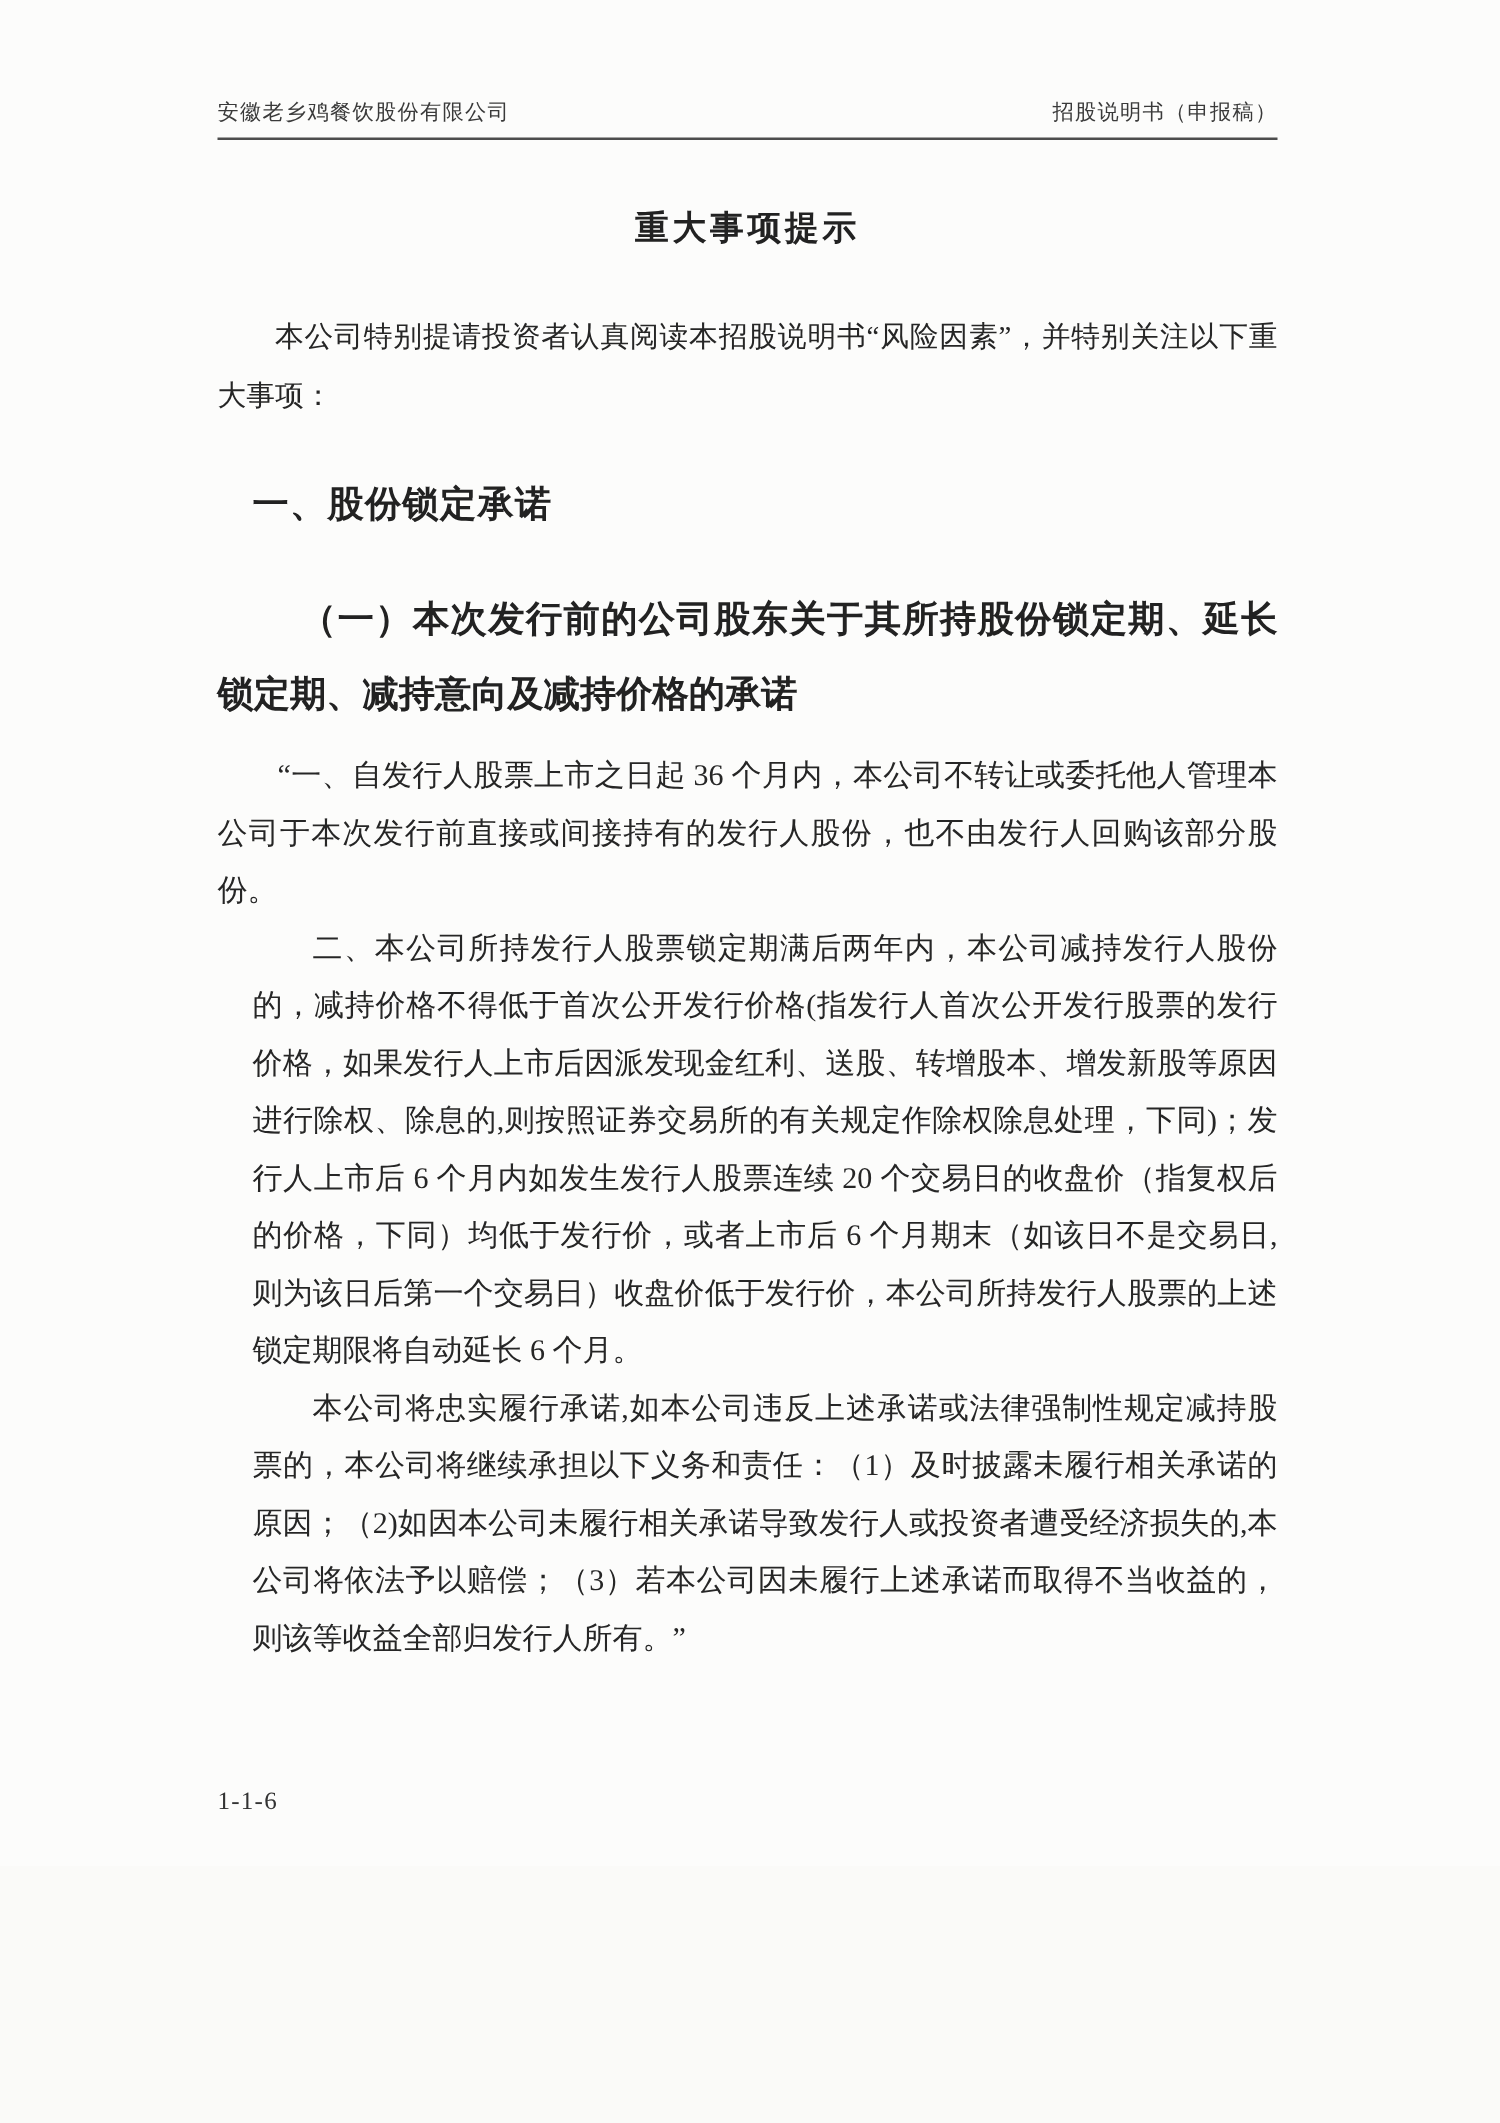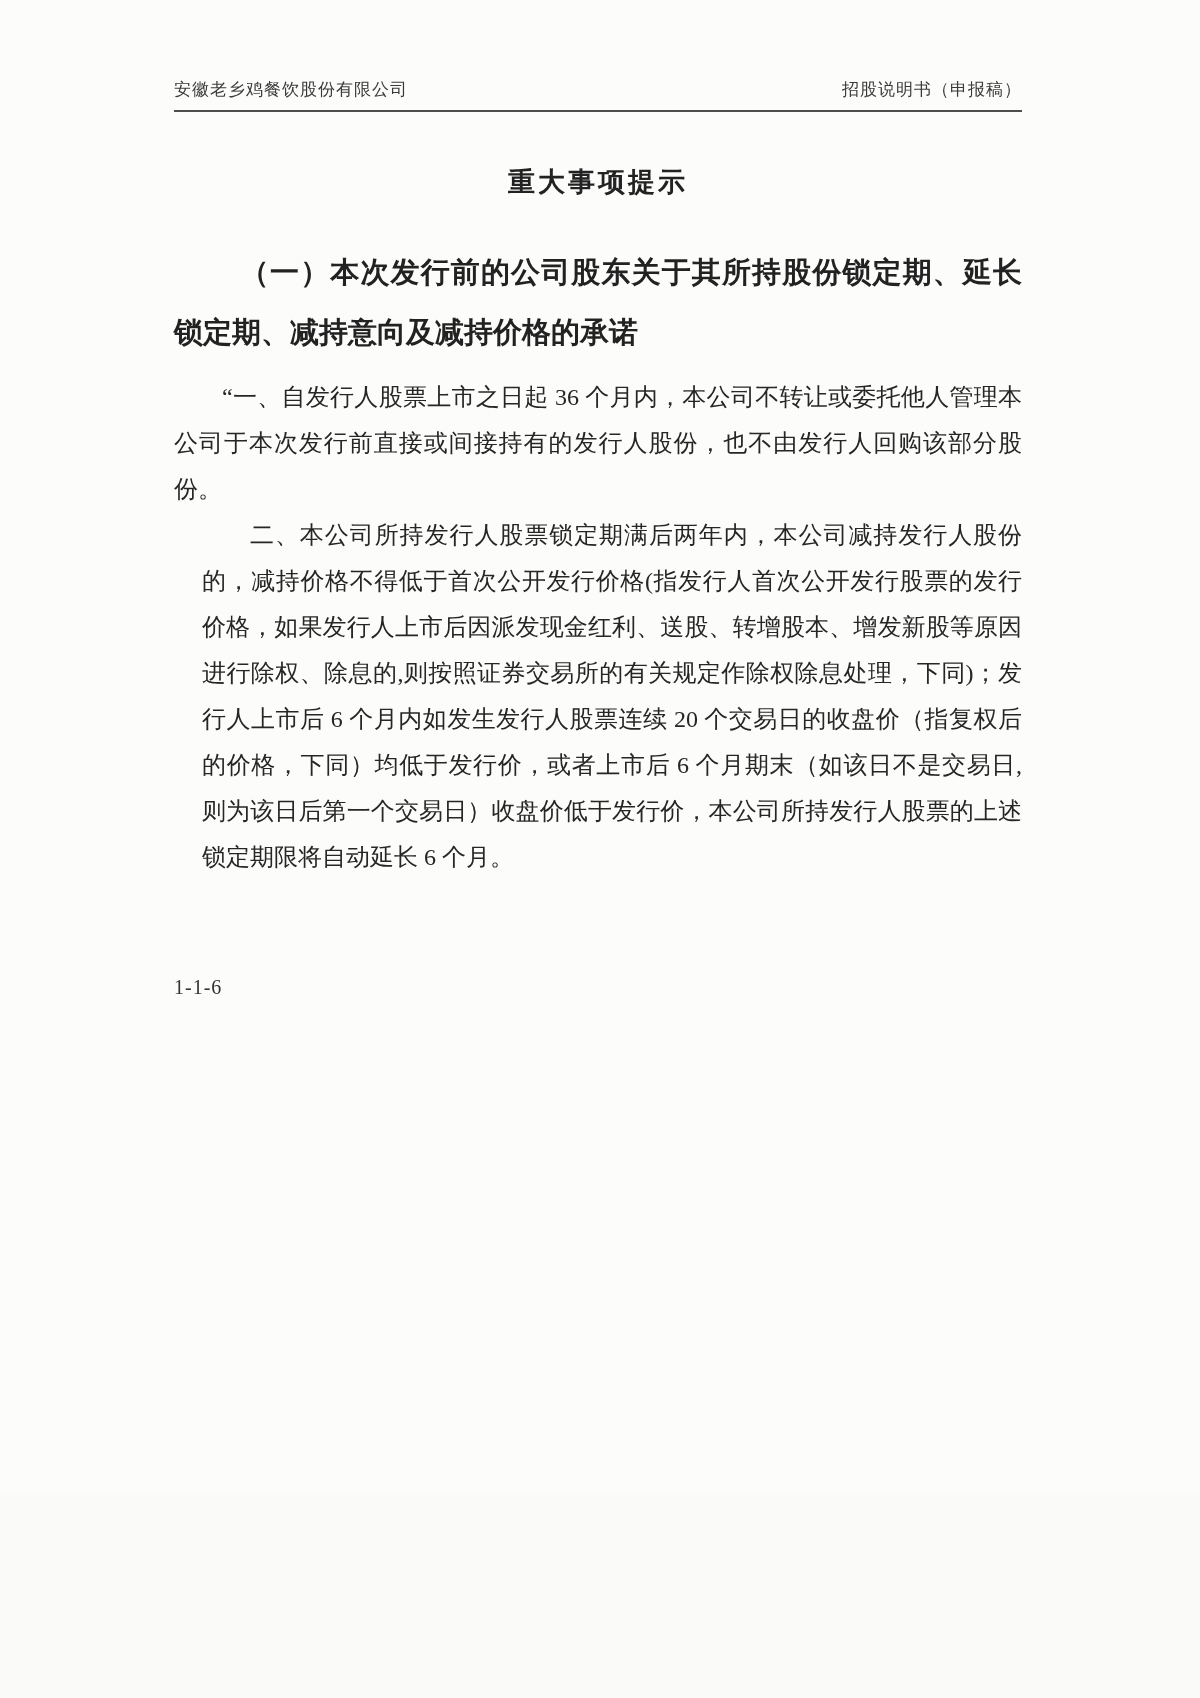--- a/index.html
+++ b/index.html
@@ -99,26 +99,29 @@
 
 <div class="page">
 
   <div class="header">
     <span>安徽老乡鸡餐饮股份有限公司</span>
     <span>招股说明书（申报稿）</span>
   </div>
 
   <h1 class="doc-title">重大事项提示</h1>
 
+  <p class="intro">本公司特别提请投资者认真阅读本招股说明书“风险因素”，并特别关注以下重大事项：</p>
 
+  <h2 class="h1">一、股份锁定承诺</h2>
 
   <h3 class="h2">（一）本次发行前的公司股东关于其所持股份锁定期、延长锁定期、减持意向及减持价格的承诺</h3>
 
 
   <p class="para">“一、自发行人股票上市之日起 36 个月内，本公司不转让或委托他人管理本公司于本次发行前直接或间接持有的发行人股份，也不由发行人回购该部分股份。</p>
 
   <p class="para">二、本公司所持发行人股票锁定期满后两年内，本公司减持发行人股份的，减持价格不得低于首次公开发行价格(指发行人首次公开发行股票的发行价格，如果发行人上市后因派发现金红利、送股、转增股本、增发新股等原因进行除权、除息的,则按照证券交易所的有关规定作除权除息处理，下同)；发行人上市后 6 个月内如发生发行人股票连续 20 个交易日的收盘价（指复权后的价格，下同）均低于发行价，或者上市后 6 个月期末（如该日不是交易日,则为该日后第一个交易日）收盘价低于发行价，本公司所持发行人股票的上述锁定期限将自动延长 6 个月。</p>
 
 
+  <p class="para">本公司将忠实履行承诺,如本公司违反上述承诺或法律强制性规定减持股票的，本公司将继续承担以下义务和责任：（1）及时披露未履行相关承诺的原因；（2)如因本公司未履行相关承诺导致发行人或投资者遭受经济损失的,本公司将依法予以赔偿；（3）若本公司因未履行上述承诺而取得不当收益的，则该等收益全部归发行人所有。”</p>
 
   <div class="footer">1-1-6</div>
 
 </div>
 
 </body></html>

